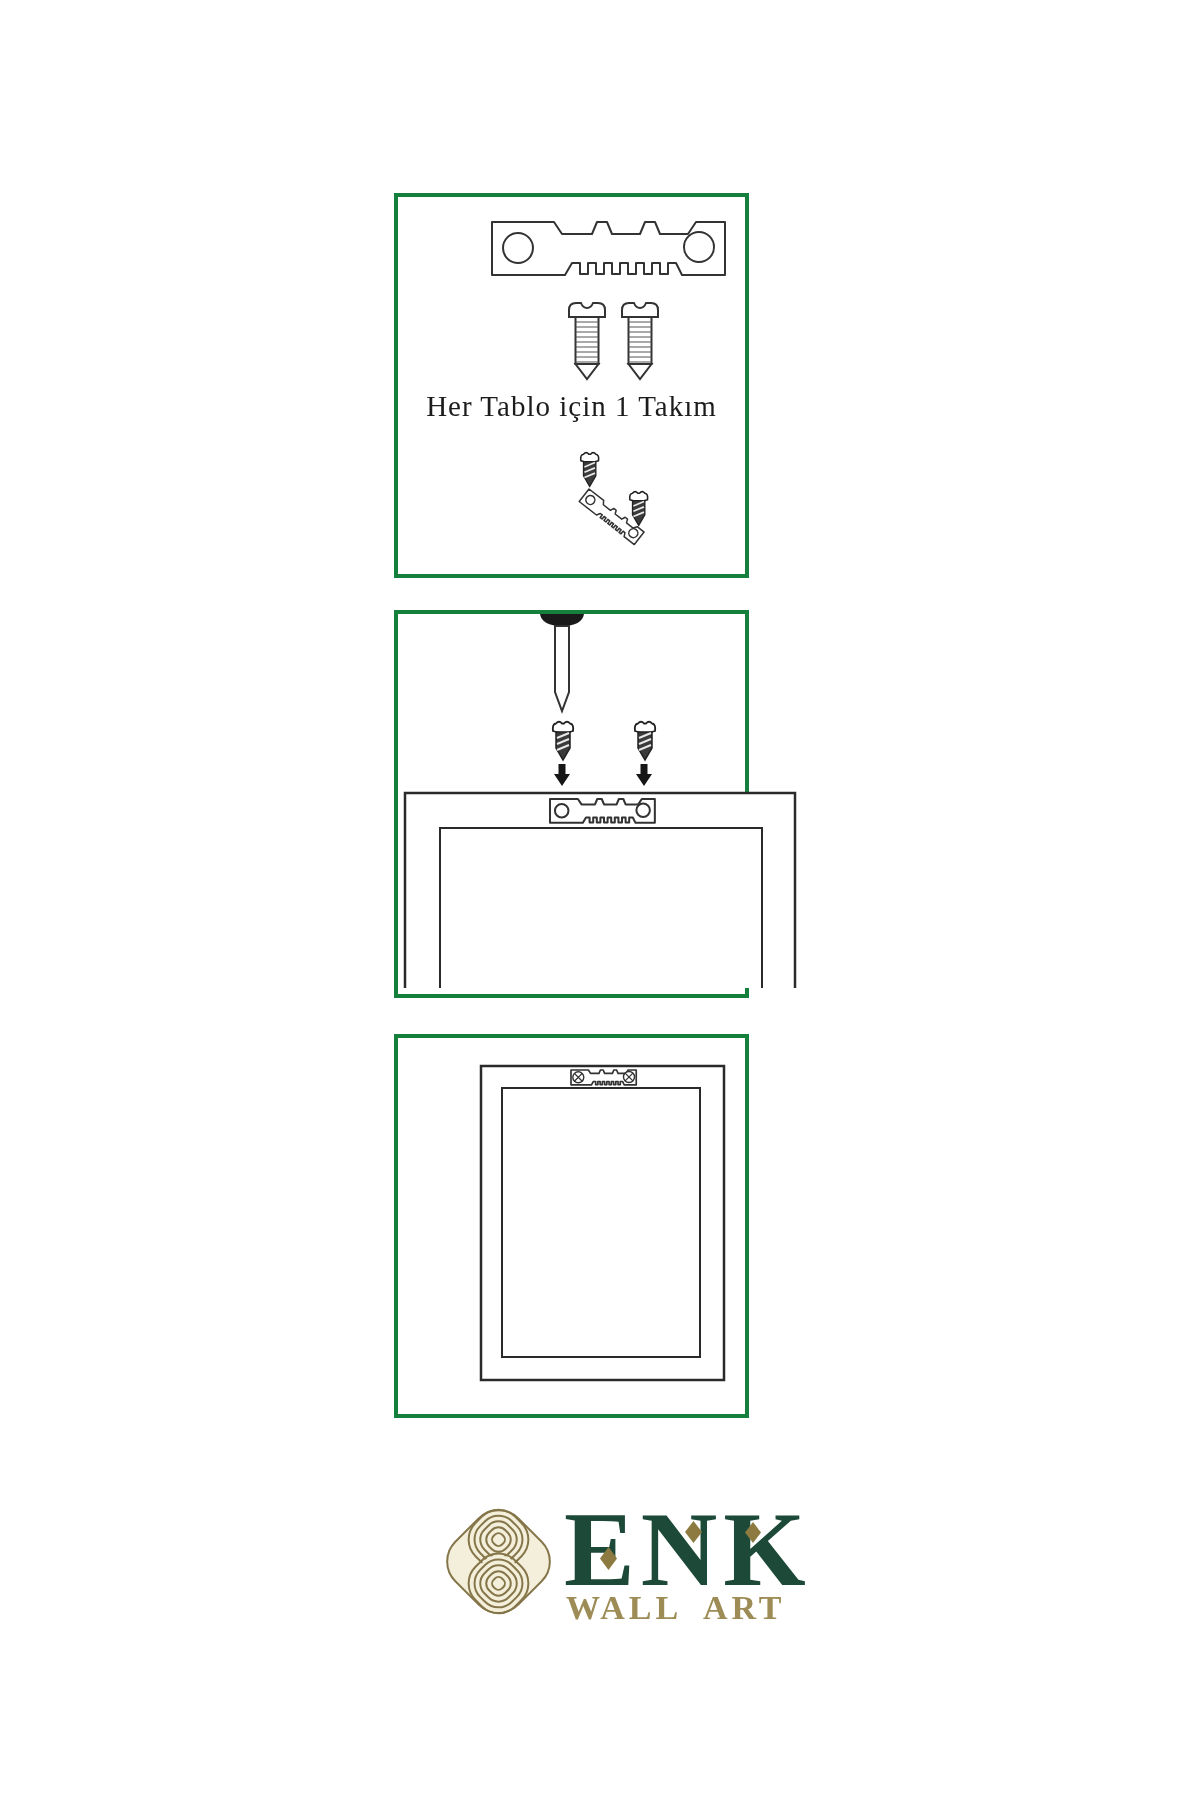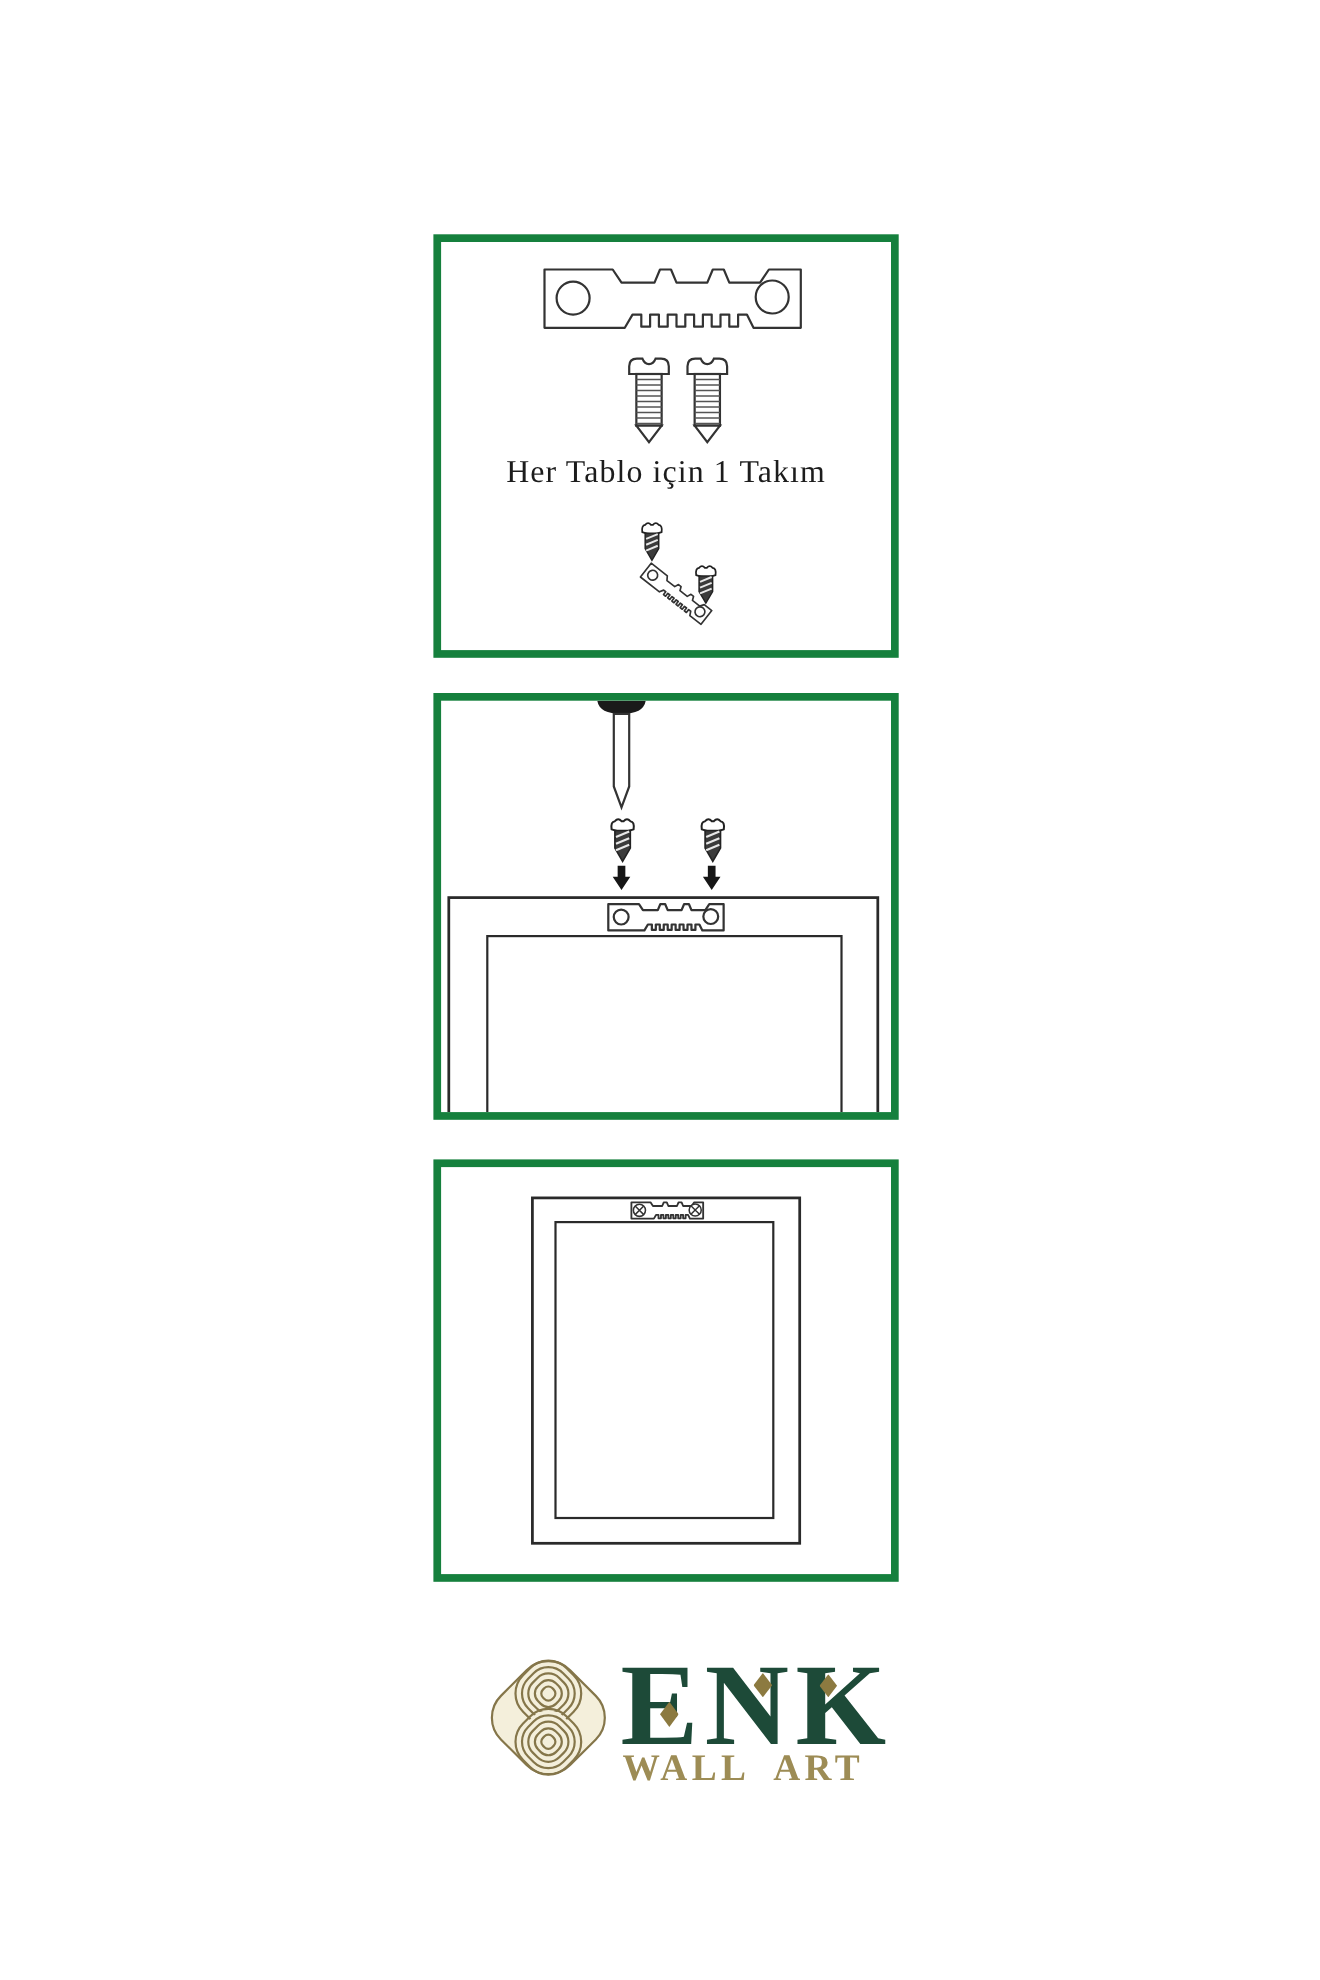--- a/index.html
+++ b/index.html
@@ -1,18 +1,18 @@
 <!DOCTYPE html>
 <html><head>
 <meta charset="utf-8">
 <style>
   html,body{margin:0;padding:0;background:#ffffff;}
   .canvas{position:relative;width:1200px;height:1800px;background:#ffffff;overflow:hidden;
           font-family:"Liberation Serif", serif;}
-  .panel{position:absolute;left:394px;width:423px;border:7px solid #15803d;background:#ffffff;box-sizing:border-box;margin-top:20px;}
+  .panel{position:absolute;left:394px;width:355px;border:4px solid #15803d;background:#ffffff;box-sizing:border-box;}
   .panel svg{display:block;}
   #panel-1{top:193px;height:385px;}
   #panel-2{top:610px;height:388px;}
   #panel-3{top:1034px;height:384px;}
   .caption{position:absolute;left:0;top:193px;width:100%;text-align:center;
            font-size:29px;letter-spacing:1px;color:#1c1c1c;white-space:nowrap;}
   
   .logo-wrap{position:absolute;left:437px;top:1495px;width:360px;height:150px;}
   .knot{position:absolute;left:0;top:5px;}
   .brand{position:absolute;left:127px;top:2px;font-size:106px;line-height:1;

